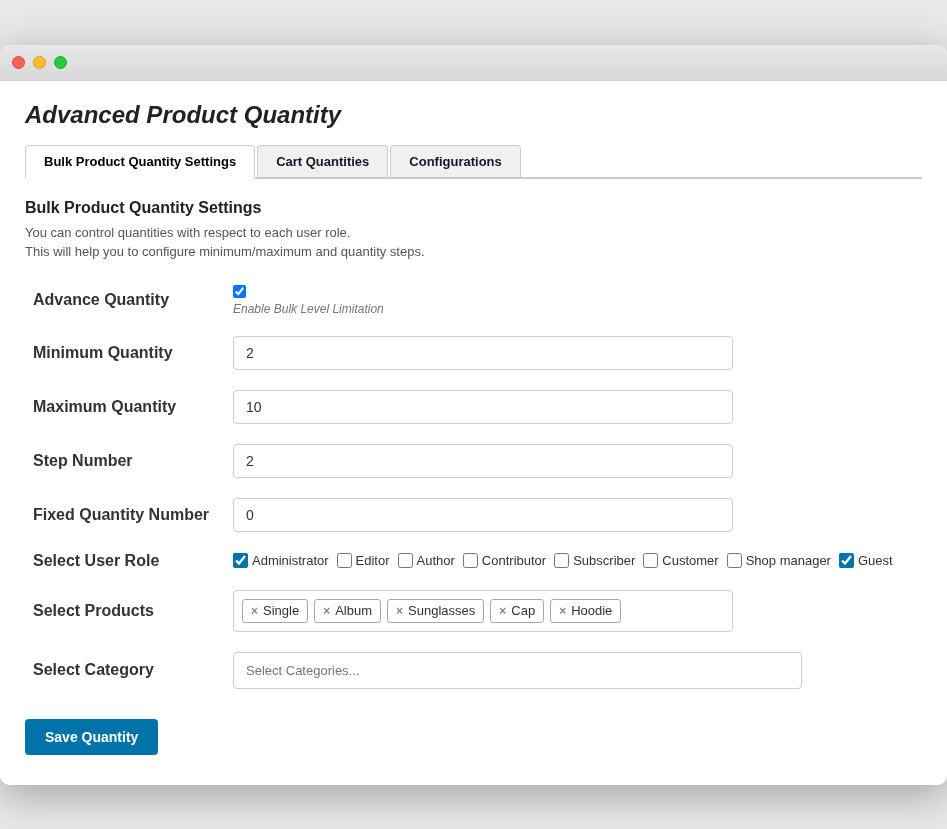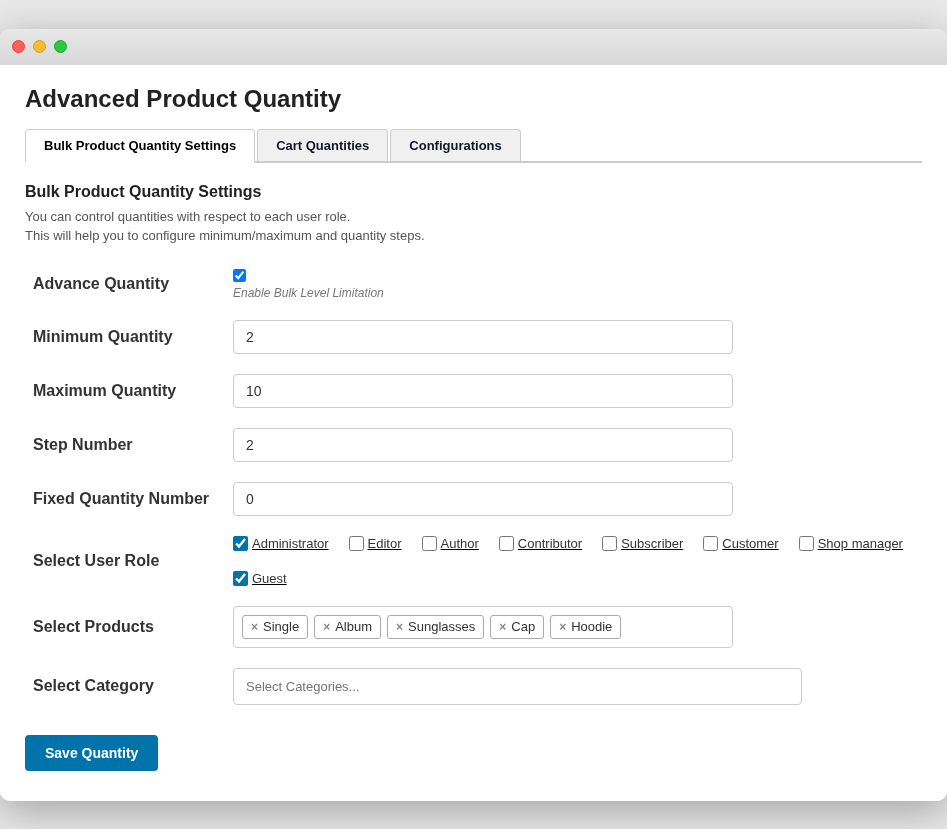--- a/index.html
+++ b/index.html
@@ -37,20 +37,21 @@
     .content {
       background: #fff;
       margin: 0;
       padding: 20px 25px 30px;
     }
     .app-title {
       font-size: 24px;
       font-weight: 600;
       color: #222;
       margin-bottom: 16px;
+      font-style: italic;
     }
     .tabs {
       display: flex;
       border-bottom: 2px solid #ccc;
       margin-bottom: 20px;
     }
     .tab {
       padding: 8px 18px;
       font-size: 13px;
       font-weight: 700;
@@ -113,23 +114,22 @@
     }
     .checkbox-label-desc {
       font-size: 12px;
       color: #777;
       font-style: italic;
       margin-top: 4px;
     }
     .user-roles {
       display: flex;
       flex-wrap: wrap;
-      gap: 20px;
+      gap: 8px;
       align-items: flex-end;
-      text-decoration: underline;
     }
     .role-item {
       display: flex;
       align-items: center;
       gap: 4px;
       font-size: 13px;
       color: #333;
     }
     .role-item input[type="checkbox"] {
       width: 15px;

